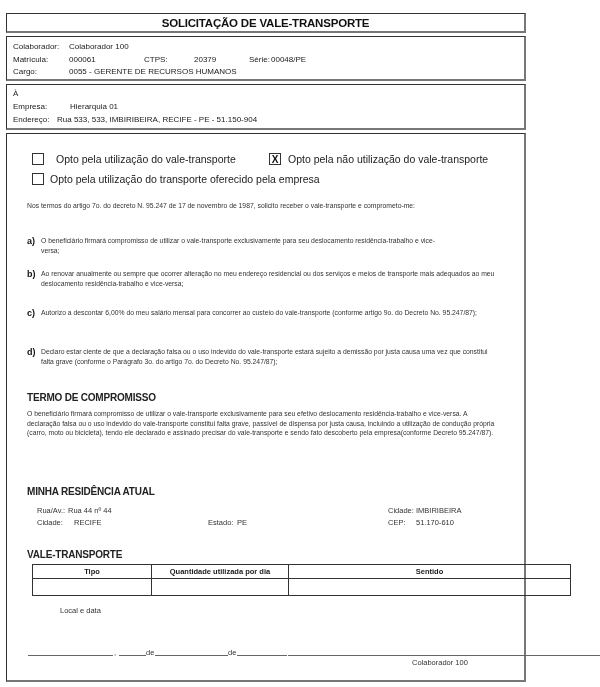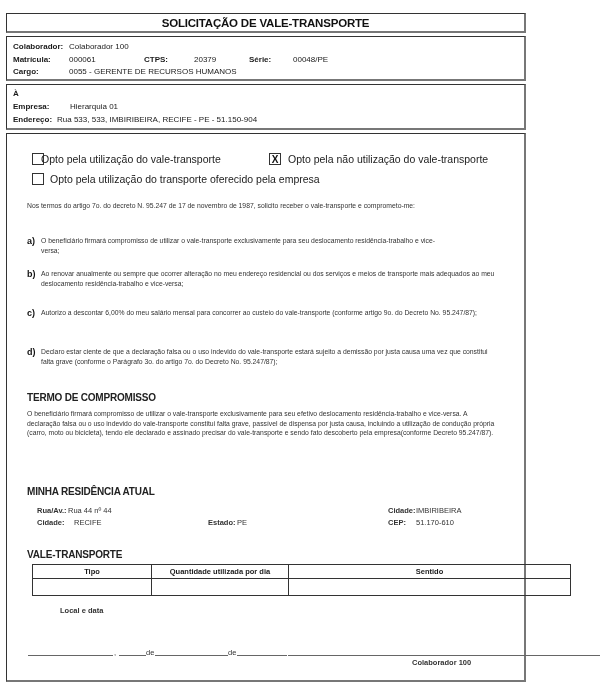--- a/index.html
+++ b/index.html
@@ -5,21 +5,21 @@
   html, body { margin: 0; padding: 0; background: #ffffff; }
   body { width: 600px; height: 687px; position: relative; overflow: hidden;
          font-family: "Liberation Sans", sans-serif; color: #1a1a1a; font-size: 8px; }
   .box { position: absolute; left: 6px; width: 520px; border: 1px solid #333; border-right-width: 2px; border-bottom-width: 2px; border-right-color: #777; border-bottom-color: #777; box-sizing: border-box; background: #fff; }
   .title-box { top: 13px; height: 20px; text-align: center; }
   .title-box span { font-weight: bold; font-size: 11.5px; line-height: 18px; letter-spacing: -0.2px; color: #111; }
   .info-box { top: 36px; height: 45px; }
   .dest-box { top: 84px; height: 46px; }
   .main-box { top: 133px; height: 549px; }
   .abs { position: absolute; white-space: nowrap; }
-  .lbl { font-weight: bold; }
+  .lbl { font-weight: normal; }
   .checkbox { position: absolute; width: 12px; height: 12px; border: 1px solid #333; box-sizing: border-box; background: #fff; font-size: 10px; font-weight: bold; text-align: center; line-height: 11px; color: #111; }
   .opt-label { font-size: 10.5px; color: #222; }
   .para { position: absolute; font-size: 6.8px; line-height: 9.5px; color: #333; }
   .item-letter { position: absolute; font-weight: bold; font-size: 9px; color: #111; }
   .h2 { position: absolute; font-weight: bold; font-size: 10px; color: #222; letter-spacing: -0.2px; }
   table.vt { position: absolute; left: 25px; top: 430px; width: 539px; border-collapse: collapse; }
   table.vt th, table.vt td { border: 1px solid #333; font-size: 7.5px; height: 13px; padding: 0; }
   table.vt td { height: 16px; }
   .line { position: absolute; height: 1px; background: #666; }
   .small { font-size: 7.5px; color: #333; }
@@ -32,37 +32,37 @@
 </div>
 
 <div class="box info-box">
   <span class="abs lbl" style="left:6px; top:5px;">Colaborador:</span>
   <span class="abs" style="left:62px; top:5px;">Colaborador 100</span>
   <span class="abs lbl" style="left:6px; top:18px;">Matrícula:</span>
   <span class="abs" style="left:62px; top:18px;">000061</span>
   <span class="abs lbl" style="left:137px; top:18px;">CTPS:</span>
   <span class="abs" style="left:163px; top:18px;padding-left:24px;">20379</span>
   <span class="abs lbl" style="left:242px; top:18px;">Série:</span>
-  <span class="abs" style="left:254px; top:18px;padding-left:32px;">00048/PE</span>
+  <span class="abs" style="left:264px; top:18px;">00048/PE</span>
   <span class="abs lbl" style="left:6px; top:30px;">Cargo:</span>
   <span class="abs" style="left:62px; top:30px;">0055 - GERENTE DE RECURSOS HUMANOS</span>
 </div>
 
 <div class="box dest-box">
   <span class="abs lbl" style="left:6px; top:4px;">À</span>
   <span class="abs lbl" style="left:6px; top:17px;">Empresa:</span>
   <span class="abs" style="left:63px; top:17px;">Hierarquia 01</span>
   <span class="abs lbl" style="left:6px; top:30px;">Endereço:</span>
   <span class="abs" style="left:50px; top:30px;">Rua 533, 533, IMBIRIBEIRA, RECIFE - PE - 51.150-904</span>
 </div>
 
 <div class="box main-box">
 
   <div class="checkbox" style="left:25px; top:19px;"><span></span></div>
-  <span class="abs opt-label" style="left:34px; top:19px;">Opto pela utilização do vale-transporte</span>
+  <span class="abs opt-label" style="left:49px; top:19px;">Opto pela utilização do vale-transporte</span>
 
   <div class="checkbox" style="left:262px; top:19px;"><span>X</span></div>
   <span class="abs opt-label" style="left:281px; top:19px;">Opto pela não utilização do vale-transporte</span>
 
   <div class="checkbox" style="left:25px; top:39px;"><span></span></div>
   <span class="abs opt-label" style="left:43px; top:39px;">Opto pela utilização do transporte oferecido pela empresa</span>
 
   <div class="para" style="left:20px; top:67px; width:466px; text-align:justify;">Nos termos do artigo 7o. do decreto N. 95.247 de 17 de novembro de 1987, solicito receber o vale-transporte e comprometo-me:</div>
 
   <span class="item-letter" style="left:20px; top:102px;">a)</span>

